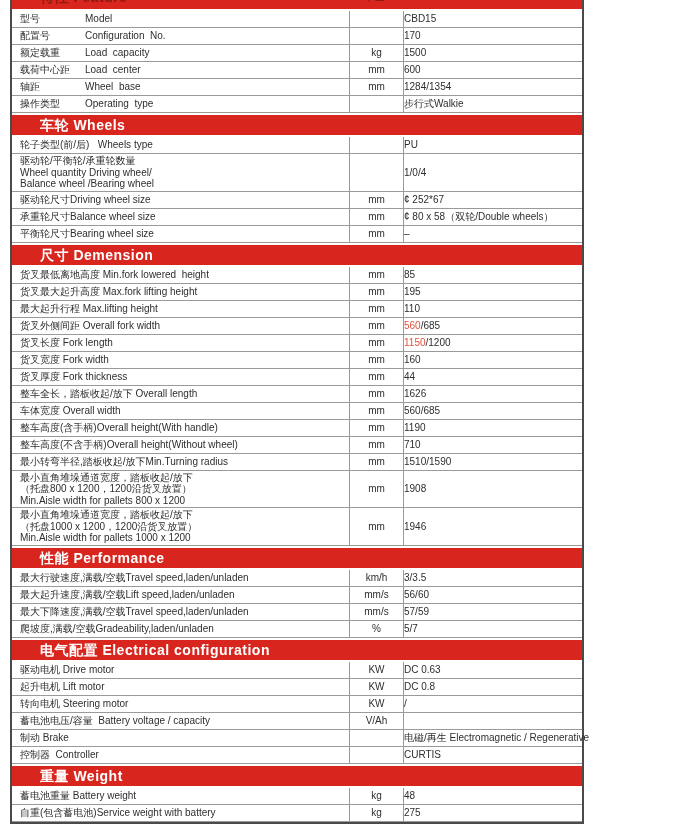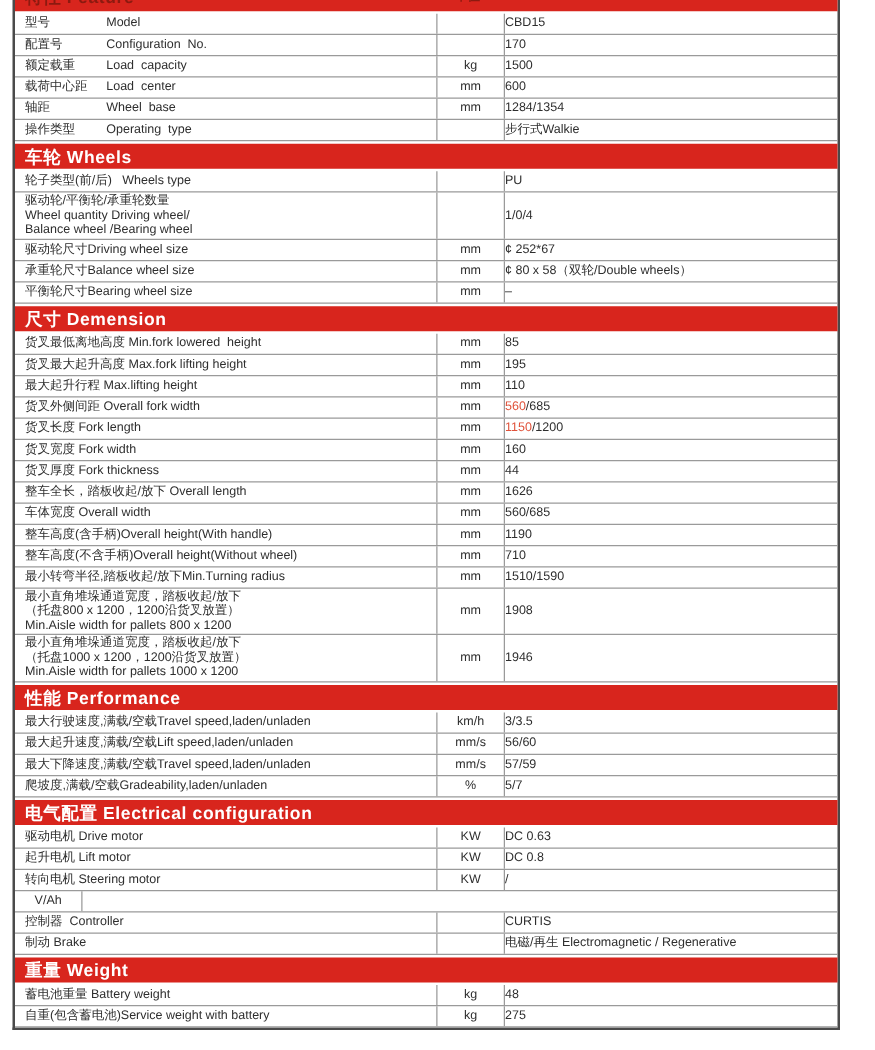--- a/index.html
+++ b/index.html
@@ -10,35 +10,35 @@
     --text:#2e2e2e;
   }
   *{box-sizing:border-box;}
   html,body{margin:0;padding:0;}
   body{
     width:700px;height:840px;background:#ffffff;overflow:hidden;
     font-family:"Liberation Sans","DejaVu Sans",sans-serif;
     color:var(--text);
   }
   .spec-table{
-    position:absolute;left:10px;top:0;width:662px;
+    position:absolute;left:10px;top:0;width:574px;
     border-left:2px solid var(--outer);
     border-right:2px solid var(--outer);
     border-bottom:2px solid var(--outer);
     background:#ffffff;
   }
   .section-header{
     position:relative;
     background:var(--band);
     height:20px;
     margin:2px 0;
     overflow:hidden;
   }
   .section-header .section-title{
-    position:absolute;left:8px;top:0;
+    position:absolute;left:28px;top:0;
     line-height:20px;
     font-size:14px;font-weight:bold;color:#ffffff;
     white-space:pre;
     letter-spacing:0.5px;
   }
   
   .section-header.cut{height:9px;margin-top:0;}
   .section-header.cut .section-title{top:-13px;color:#8c1a10;}
   .section-header.cut .unit-col-label{
     position:absolute;left:352px;top:-10px;
@@ -261,31 +261,32 @@
         <div class="cell label-cell">起升电机 Lift motor</div>
         <div class="cell unit-cell">KW</div>
         <div class="cell value-cell"><span class="value-main">DC 0.8</span></div>
       </div>
       <div class="row">
         <div class="cell label-cell">转向电机 Steering motor</div>
         <div class="cell unit-cell">KW</div>
         <div class="cell value-cell"><span class="value-main">/</span></div>
       </div>
       <div class="row">
+        <div class="cell label-cell">蓄电池电压/容量  Battery voltage / capacity</div>
         <div class="cell unit-cell">V/Ah</div>
       </div>
       <div class="row">
+        <div class="cell label-cell">制动 Brake</div>
+        <div class="cell unit-cell"></div>
+        <div class="cell value-cell"><span class="value-main">电磁/再生 Electromagnetic / Regenerative</span></div>
+      </div>
+      <div class="row">
         <div class="cell label-cell">控制器  Controller</div>
         <div class="cell unit-cell"></div>
         <div class="cell value-cell"><span class="value-main">CURTIS</span></div>
-      </div>
-      <div class="row">
-        <div class="cell label-cell">制动 Brake</div>
-        <div class="cell unit-cell"></div>
-        <div class="cell value-cell"><span class="value-main">电磁/再生 Electromagnetic / Regenerative</span></div>
       </div>
     </div>
     <div class="section">
       <div class="section-header">
         <span class="section-title">重量 Weight</span>
       </div>
       <div class="row">
         <div class="cell label-cell">蓄电池重量 Battery weight</div>
         <div class="cell unit-cell">kg</div>
         <div class="cell value-cell"><span class="value-main">48</span></div>

